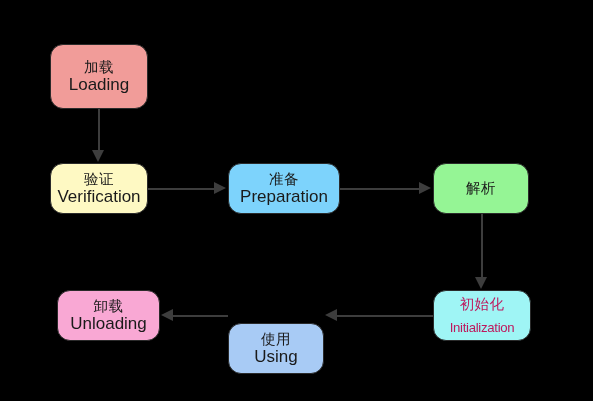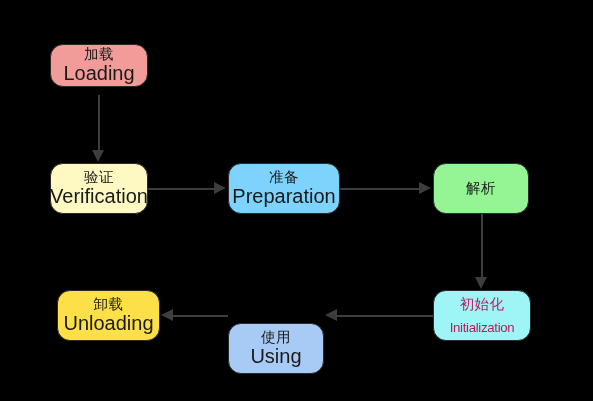--- a/index.html
+++ b/index.html
@@ -28,21 +28,21 @@
     color: #1a1a1a;
     line-height: 1.14;
     text-align: center;
     z-index: 3;
   }
   .node .zh {
     font-size: 14.5px;
     letter-spacing: 0.4px;
   }
   .node .en {
-    font-size: 20px;
+    font-size: 17px;
   }
   .node.compact .en {
     font-size: 13.2px;
     letter-spacing: -0.3px;
     margin-top: 7px;
   }
   
   .edge-line {
     position: absolute;
     background: #3d3d3d;
@@ -88,21 +88,21 @@
 
   <div class="edge-line v" style="left: 481px; top: 214px; height: 65px; background: rgb(61, 61, 61);"></div>
   <div class="arrow-head down" style="left: 475.3px; top: 277px; border-top-color: rgb(61, 61, 61);"></div>
 
   <div class="edge-line h" style="left: 336px; top: 315px; width: 97px; background: rgb(61, 61, 61);"></div>
   <div class="arrow-head left" style="left: 325px; top: 309.3px; border-right-color: rgb(61, 61, 61);"></div>
 
   <div class="edge-line h" style="left: 172px; top: 315px; width: 56px; background: rgb(61, 61, 61);"></div>
   <div class="arrow-head left" style="left: 161px; top: 309.3px; border-right-color: rgb(61, 61, 61);"></div>
 
-  <div class="node" id="node-loading" style="left: 50px; top: 44px; width: 98px; height: 43px; background: rgb(241, 156, 153); border-color: rgb(42, 42, 42); color: rgb(26, 26, 26);">
+  <div class="node" id="node-loading" style="left: 50px; top: 44px; width: 98px; height: 65px; background: rgb(241, 156, 153); border-color: rgb(42, 42, 42); color: rgb(26, 26, 26);">
     <span class="zh">加载</span>
     <span class="en">Loading</span>
   </div>
 
   <div class="node" id="node-verification" style="left: 50px; top: 163px; width: 98px; height: 51px; background: #fef9c3; border-color: rgb(42, 42, 42); color: rgb(26, 26, 26);">
     <span class="zh">验证</span>
     <span class="en">Verification</span>
   </div>
 
   <div class="node" id="node-preparation" style="left: 228px; top: 163px; width: 112px; height: 51px; background: #7dd3fc; border-color: rgb(42, 42, 42); color: rgb(26, 26, 26);">
@@ -117,18 +117,18 @@
   <div class="node compact" id="node-initialization" style="left: 433px; top: 290px; width: 98px; height: 51px; background: rgb(159, 245, 245); border-color: rgb(42, 42, 42); color: #be185d;">
     <span class="zh">初始化</span>
     <span class="en">Initialization</span>
   </div>
 
   <div class="node" id="node-using" style="left: 228px; top: 290px; width: 96px; height: 51px; background: rgb(168, 203, 245); border-color: rgb(42, 42, 42); color: rgb(26, 26, 26); margin-top: 33px;">
     <span class="zh">使用</span>
     <span class="en">Using</span>
   </div>
 
-  <div class="node" id="node-unloading" style="left: 57px; top: 290px; width: 103px; height: 51px; background: #fde047; border-color: rgb(42, 42, 42); color: rgb(26, 26, 26);">
+  <div class="node" id="node-unloading" style="left: 57px; top: 290px; width: 103px; height: 51px; background: #f9a8d4; border-color: rgb(42, 42, 42); color: rgb(26, 26, 26);">
     <span class="zh">卸载</span>
     <span class="en">Unloading</span>
   </div>
 
 </div>
 
 </body></html>

